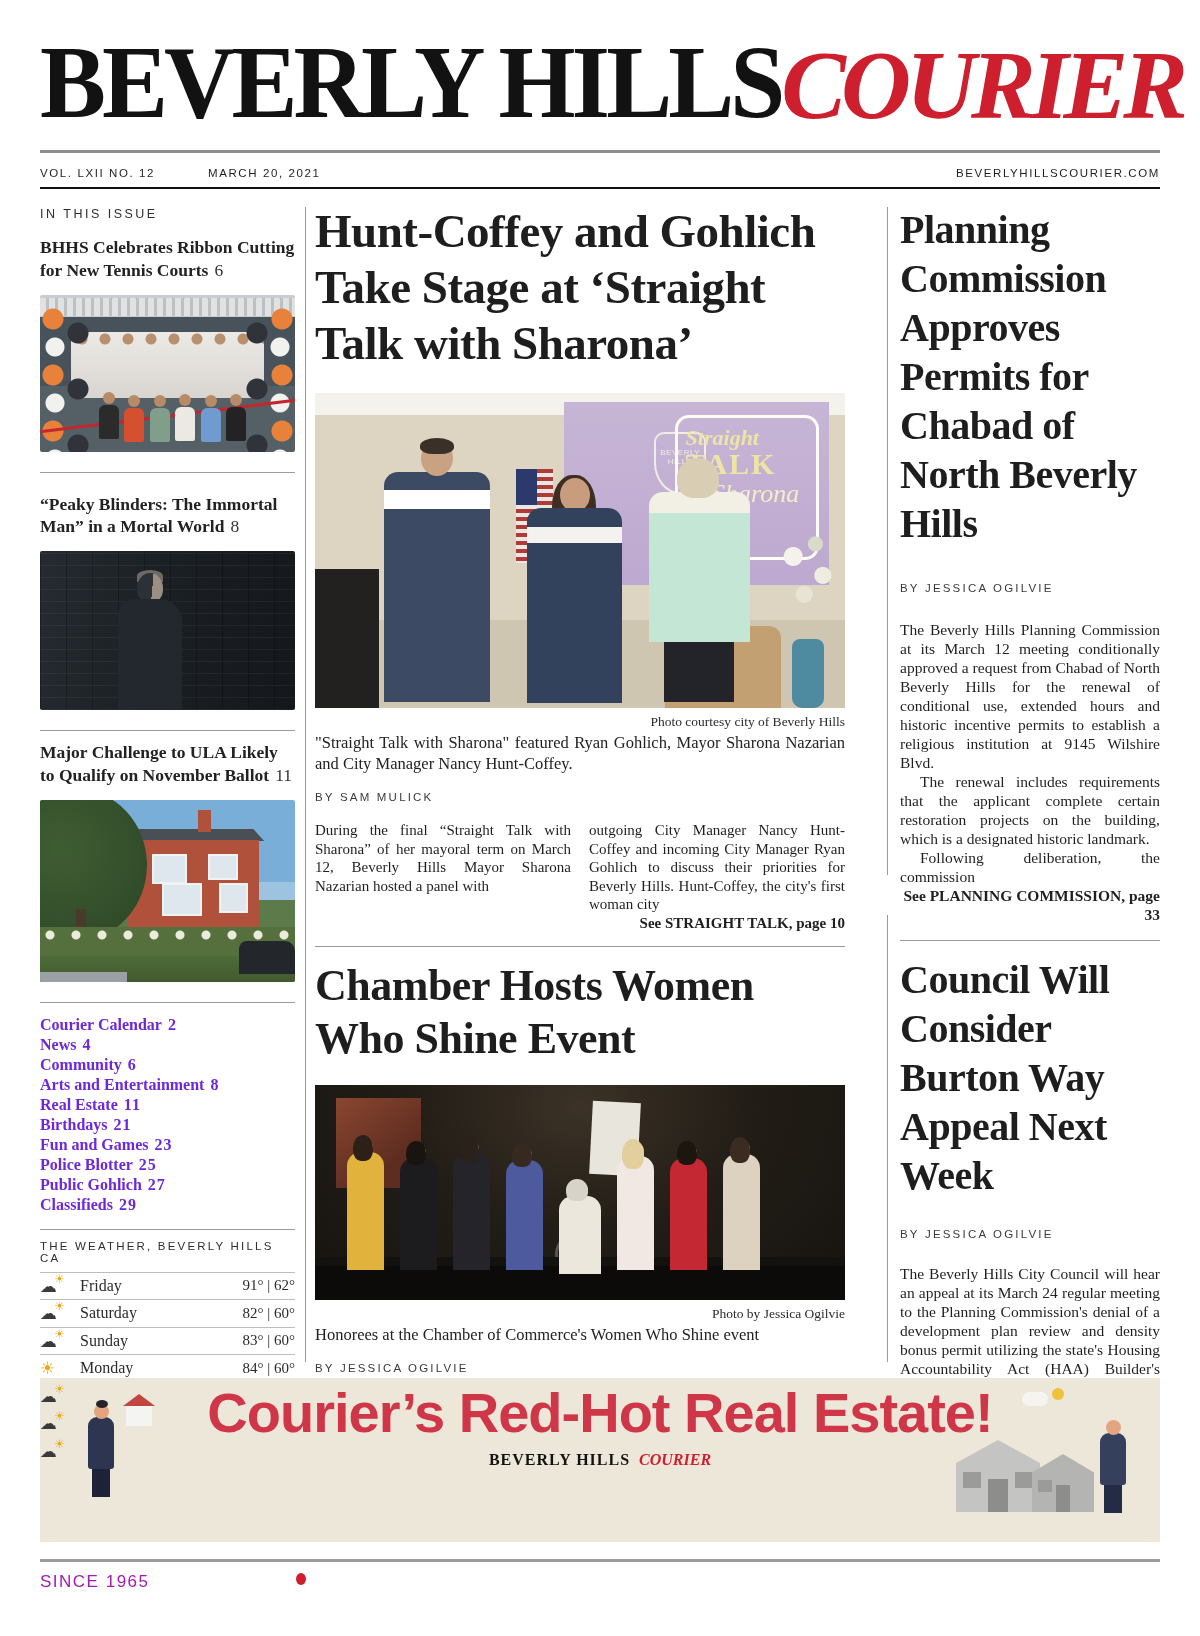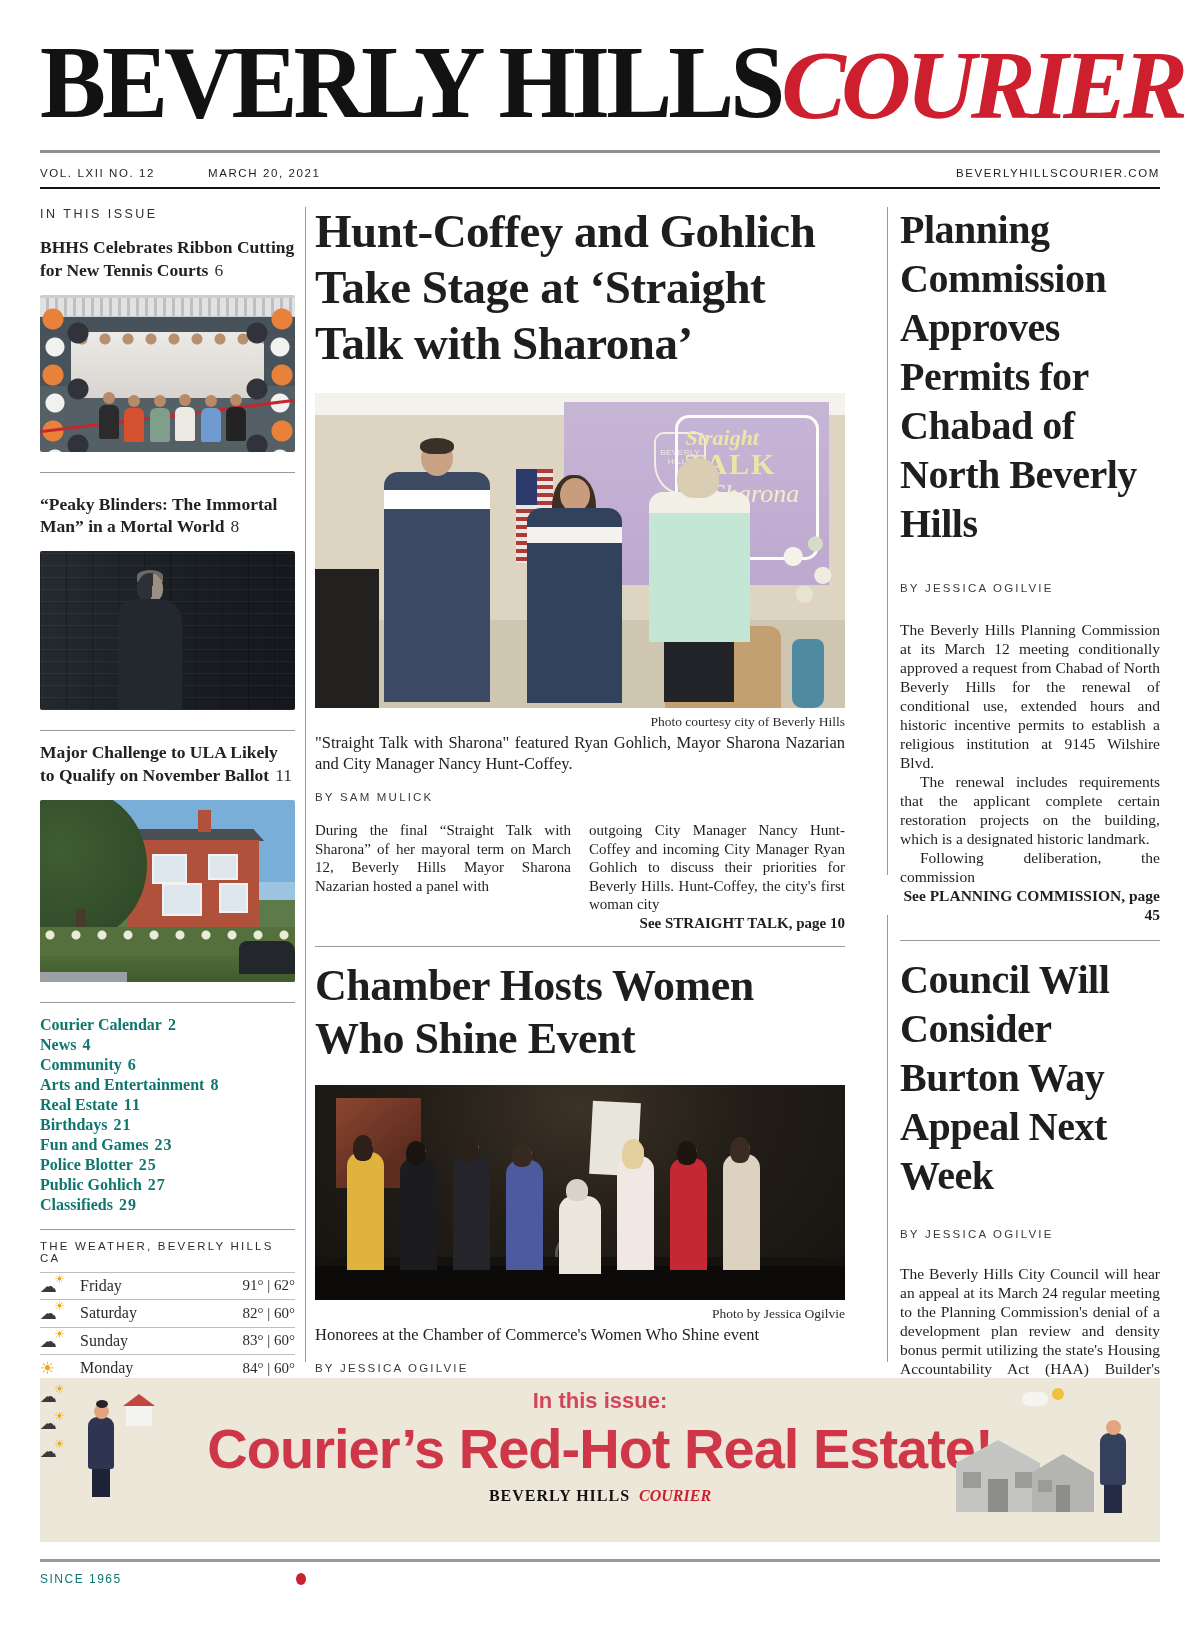--- a/index.html
+++ b/index.html
@@ -28,21 +28,21 @@
 
   
   .sidebar { position:absolute; left:40px; top:207px; width:255px; }
   .kicker-label { font-family:"Liberation Sans", sans-serif; font-size:12.5px; letter-spacing:2.5px; color:#2e2e2e; }
   .sb-story-title { font-size:17.5px; font-weight:bold; line-height:1.3; color:#222; margin-top:15px; }
   .sb-page { font-weight:normal; color:#333; margin-left:6px; }
   .sb-photo { margin-top:13px; border-radius:2px; overflow:hidden; position:relative; }
   .sb-div { margin-top:20px; margin-bottom:4px; }
 
   .index-list { margin-top:12px; }
-  .index-item { font-size:16px; font-weight:bold; color:#0f766e; line-height:20px; }
+  .index-item { font-size:16px; font-weight:bold; color:#6d28d9; line-height:20px; }
   .index-item .pg { font-weight:bold; margin-left:6px; letter-spacing:1px; }
 
   .weather { margin-top:14px; }
   .weather-head { font-family:"Liberation Sans", sans-serif; font-size:11.5px; letter-spacing:2.2px; color:#2e2e2e; padding-top:10px; border-top:1px solid #9a9a9a; }
   .wrow { display:flex; align-items:center; height:26.5px; border-bottom:1px solid #bdbdbd; }
   .wrow:first-of-type { border-top:1px solid #bdbdbd; }
   .wicon { width:40px; position:relative; font-family:"DejaVu Sans", sans-serif; }
   .wicon .cld { font-size:17px; color:#3a3a3a; position:relative; z-index:2; }
   .wicon .sun { position:absolute; left:14px; top:-4px; font-size:12px; color:#f0a50a; z-index:1; }
   .wicon.sunny .sun { position:static; font-size:17px; }
@@ -163,21 +163,21 @@
   .minihouse { position:absolute; width:26px; height:20px; background:#f4f4f2; }
   .minihouse::before { content:""; position:absolute; left:-3px; top:-12px; border-left:16px solid transparent; border-right:16px solid transparent; border-bottom:12px solid #c2453f; }
   .bhouse { position:absolute; background:#c4c4c2; clip-path:polygon(0 32%, 50% 0, 100% 32%, 100% 100%, 0 100%); }
   .bhouse .door { position:absolute; left:38%; bottom:0; width:24%; height:46%; background:#8d8d8b; }
   .bhouse .wdw { position:absolute; width:22%; height:22%; background:#9b9b99; }
   .bcloud { position:absolute; width:26px; height:14px; border-radius:10px; background:#f6f4ee; }
   .bsun { position:absolute; width:12px; height:12px; border-radius:50%; background:#f0c23c; }
 
   
   .foot-rule { position:absolute; left:40px; right:40px; top:1559px; height:3px; background:#9a9a9a; }
-  .foot-since { position:absolute; left:40px; top:1572px; font-family:"Liberation Sans", sans-serif; font-size:12px; letter-spacing:1.5px; color:#0f766e; }
+  .foot-since { position:absolute; left:40px; top:1572px; font-family:"Liberation Sans", sans-serif; font-size:17px; letter-spacing:1.5px; color:#a21caf; }
   .foot-dot { position:absolute; left:296px; top:1573px; width:10px; height:12px; border-radius:50%; background:#cd1f2e; }
 </style>
 </head>
 <body>
 
 <header class="masthead">
   <div class="mast-titles">
     <span class="mast-black">BEVERLY HILLS</span>
     <span class="mast-red">COURIER</span>
   </div>
@@ -454,21 +454,21 @@
 
 <aside class="rightcol">
 
   <article>
     <h2 class="headline-r" style="margin:0;">Planning Commission Approves Permits for Chabad of North Beverly Hills</h2>
     <div class="byline" style="margin-top:34px;">BY JESSICA OGILVIE</div>
     <div class="rbody" style="margin-top:26px;">
       <p>The Beverly Hills Planning Commission at its March 12 meeting conditionally approved a request from Chabad of North Beverly Hills for the renewal of conditional use, extended hours and historic incentive permits to establish a religious institution at 9145 Wilshire Blvd.</p>
       <p class="ind">The renewal includes requirements that the applicant complete certain restoration projects on the building, which is a designated historic landmark.</p>
       <p class="ind">Following deliberation, the commission</p>
-      <div class="jump">See PLANNING COMMISSION, page 45</div>
+      <div class="jump">See PLANNING COMMISSION, page 33</div>
     </div>
   </article>
 
   <hr class="hline r-div">
 
   <article>
     <h2 class="headline-r" style="margin:14px 0 0 0;">Council Will Consider Burton Way Appeal Next Week</h2>
     <div class="byline" style="margin-top:28px;">BY JESSICA OGILVIE</div>
     <div class="rbody" style="margin-top:24px;">
       <p>The Beverly Hills City Council will hear an appeal at its March 24 regular meeting to the Planning Commission's denial of a development plan review and density bonus permit utilizing the state's Housing Accountability Act (HAA) Builder's Remedy provisions for a proposed 26-story mixed-use building at</p>
@@ -498,21 +498,20 @@
   <div class="bhouse" style="right:66px; top:76px; width:62px; height:58px; background:#b4b4b2;">
     <div class="door"></div>
     <div class="wdw" style="left:10%; top:44%;"></div>
   </div>
   <div class="agent" style="right:34px; top:42px;">
     <div class="a-head"></div>
     <div class="a-body" style="background:#34405c;"></div>
     <div class="a-legs" style="background:#232c44;"></div>
   </div>
 
-  <div class="kick">In this issue:</div>
   <div class="big">Courier’s Red-Hot Real Estate!</div>
   <div class="brand">
     <span class="bb">BEVERLY HILLS</span>
     <span class="br">COURIER</span>
   </div>
 </div>
 
 <div class="foot-rule"></div>
 <div class="foot-since">SINCE 1965</div>
 <div class="foot-dot"></div>

